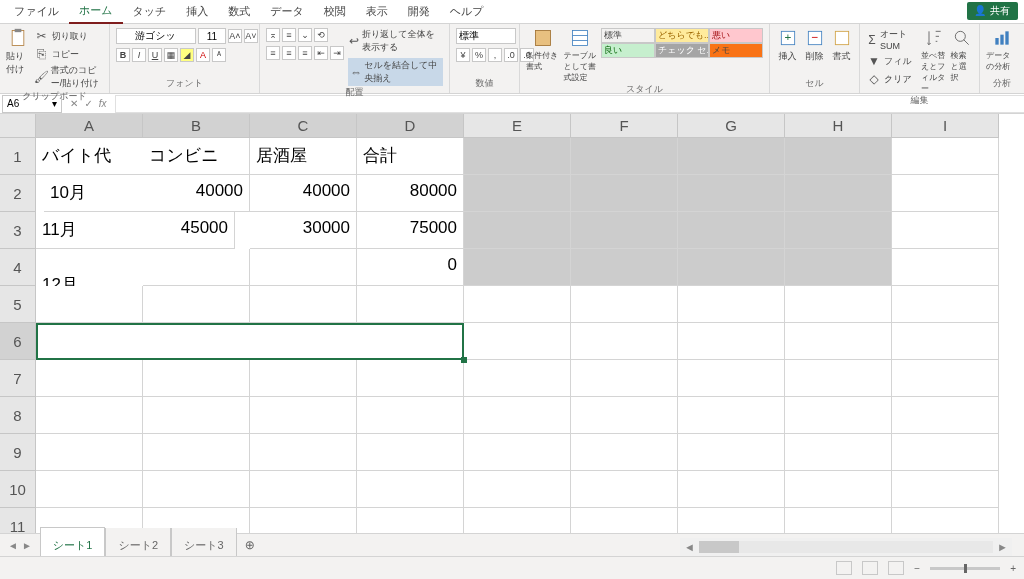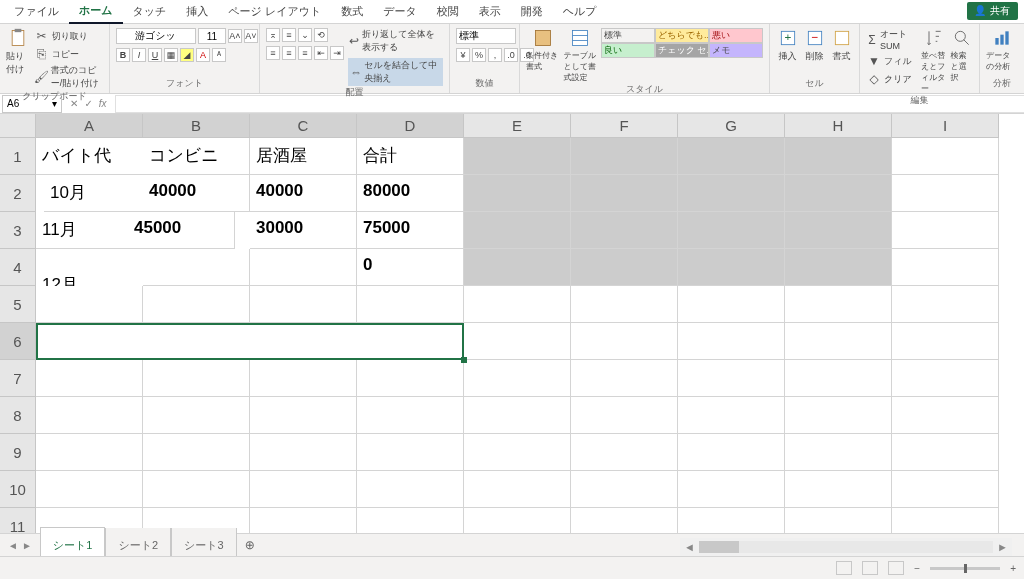--- a/index.html
+++ b/index.html
@@ -1,21 +1,21 @@
 <!DOCTYPE html>
 <html><head>
 <meta charset="utf-8">
 <style>
 * { box-sizing: border-box; margin: 0; padding: 0; }
 body { font-family: "Meiryo UI", "Yu Gothic UI", sans-serif; font-size: 11px; background: #fff; overflow: hidden; width: 1024px; height: 579px; }
 
 
 .tabs-row { height: 24px; display: flex; align-items: center; background: #fff; border-bottom: 1px solid #d4d4d4; padding-left: 4px; position: relative; }
 .tab { padding: 4px 10px; font-size: 11px; color: #444; cursor: pointer; }
-.tab.active { color: #217346; border-bottom: 2px solid #0f172a; font-weight: bold; }
+.tab.active { color: #217346; border-bottom: 2px solid #7f1d1d; font-weight: normal; }
 .share-btn { position: absolute; right: 6px; top: 2px; background: #217346; color: #fff; padding: 2px 8px; font-size: 10px; border-radius: 2px; }
 .caret { position: absolute; right: 48px; top: 4px; font-size: 10px; color: #555; }
 
 
 .ribbon { height: 70px; background: #f3f2f1; border-bottom: 1px solid #d4d4d4; display: flex; }
 .group { border-right: 1px solid #d9d9d9; padding: 2px 6px; display: flex; flex-direction: column; justify-content: space-between; position: relative; }
 .group-label { text-align: center; font-size: 9px; color: #666; padding-bottom: 1px; }
 .group-body { display: flex; align-items: flex-start; gap: 4px; flex: 1; padding-top: 2px; }
 .btn-ico { width: 16px; height: 16px; display: inline-flex; align-items: center; justify-content: center; font-size: 12px; color: #555; }
 .big-btn { display: flex; flex-direction: column; align-items: center; width: 38px; font-size: 9px; color: #444; gap: 2px; }
@@ -38,21 +38,21 @@
 .grid-wrap { position: relative; height: 442px; overflow: hidden; }
 .corner { position: absolute; left: 0; top: 0; width: 36px; height: 24px; background: #e6e6e6; border-right: 1px solid #c6c6c6; border-bottom: 1px solid #c6c6c6; }
 .col-headers { position: absolute; left: 36px; top: 0; height: 24px; display: flex; }
 .col-h { width: 107px; border-right: 1px solid #c6c6c6; border-bottom: 1px solid #c6c6c6; background: #e6e6e6; text-align: center; font-size: 15px; color: #555; line-height: 24px; }
 .col-h.sel { background: #d2d2d2; }
 .row-headers { position: absolute; left: 0; top: 24px; width: 36px; }
 .row-h { height: 37px; border-right: 1px solid #c6c6c6; border-bottom: 1px solid #c6c6c6; background: #e6e6e6; text-align: center; font-size: 15px; color: #555; line-height: 37px; }
 .row-h.sel { background: #d2d2d2; }
 .cells { position: absolute; left: 36px; top: 24px; }
 .cell { position: absolute; border-right: 1px solid #d4d4d4; border-bottom: 1px solid #d4d4d4; font-size: 17px; padding: 6px 6px 0 6px; background: #fff; text-align: left; }
-.cell.num { text-align: left; font-weight: bold; }
+.cell.num { text-align: right; }
 .cell.shade { background: #ccc; }
 
 
 .active-cell { position: absolute; border: 2px solid #217346; background: #fff; pointer-events: none; }
 .fill-handle { position: absolute; width: 6px; height: 6px; background: #217346; }
 
 
 .sheet-row { position: absolute; bottom: 0; left: 0; right: 0; height: 23px; background: #f3f2f1; border-top: 1px solid #d4d4d4; display: flex; align-items: center; }
 .sheet-nav { display: flex; gap: 4px; padding: 0 8px; color: #888; font-size: 10px; }
 .sheet-tab { padding: 10px 12px; font-size: 11px; background: #fff; border: 1px solid #c8c8c8; border-bottom: none; color: #217346; }
@@ -71,21 +71,20 @@
 .hscroll .thumb { position: absolute; left: 0; width: 40px; height: 12px; background: #c8c8c8; }
 </style>
 </head>
 <body>
 
 <div class="tabs-row">
   <div class="tab">ファイル</div>
   <div class="tab active">ホーム</div>
   <div class="tab">タッチ</div>
   <div class="tab">挿入</div>
-  <div class="tab">ページ レイアウト</div>
   <div class="tab">数式</div>
   <div class="tab">データ</div>
   <div class="tab">校閲</div>
   <div class="tab">表示</div>
   <div class="tab">開発</div>
   <div class="tab">ヘルプ</div>
   <span class="caret">˅</span>
   <div class="share-btn"><span>👤</span> <span>共有</span></div>
 </div>
 
@@ -202,21 +201,21 @@
         </div>
       <div class="vstack" style="gap:0">
         <div class="hstack" style="gap:0">
           <span class="style-cell">標準</span>
           <span class="style-cell" style="background:#ffeb9c;color:#9c6500">どちらでも...</span>
           <span class="style-cell" style="background:#ffc7ce;color:#9c0006">悪い</span>
         </div>
         <div class="hstack" style="gap:0">
           <span class="style-cell" style="background:#c6efce;color:#006100">良い</span>
           <span class="style-cell" style="background:#a5a5a5;color:#fff">チェック セ...</span>
-          <span class="style-cell" style="background:#c4b5fd">メモ</span>
+          <span class="style-cell" style="background:#f97316">メモ</span>
         </div>
       </div>
     </div>
     <div class="group-label">スタイル</div>
   </div>
 
   <div class="group" style="width:90px">
     <div class="group-body">
       <div class="big-btn" style="width:28px">
           <svg viewBox="0 0 24 24">

